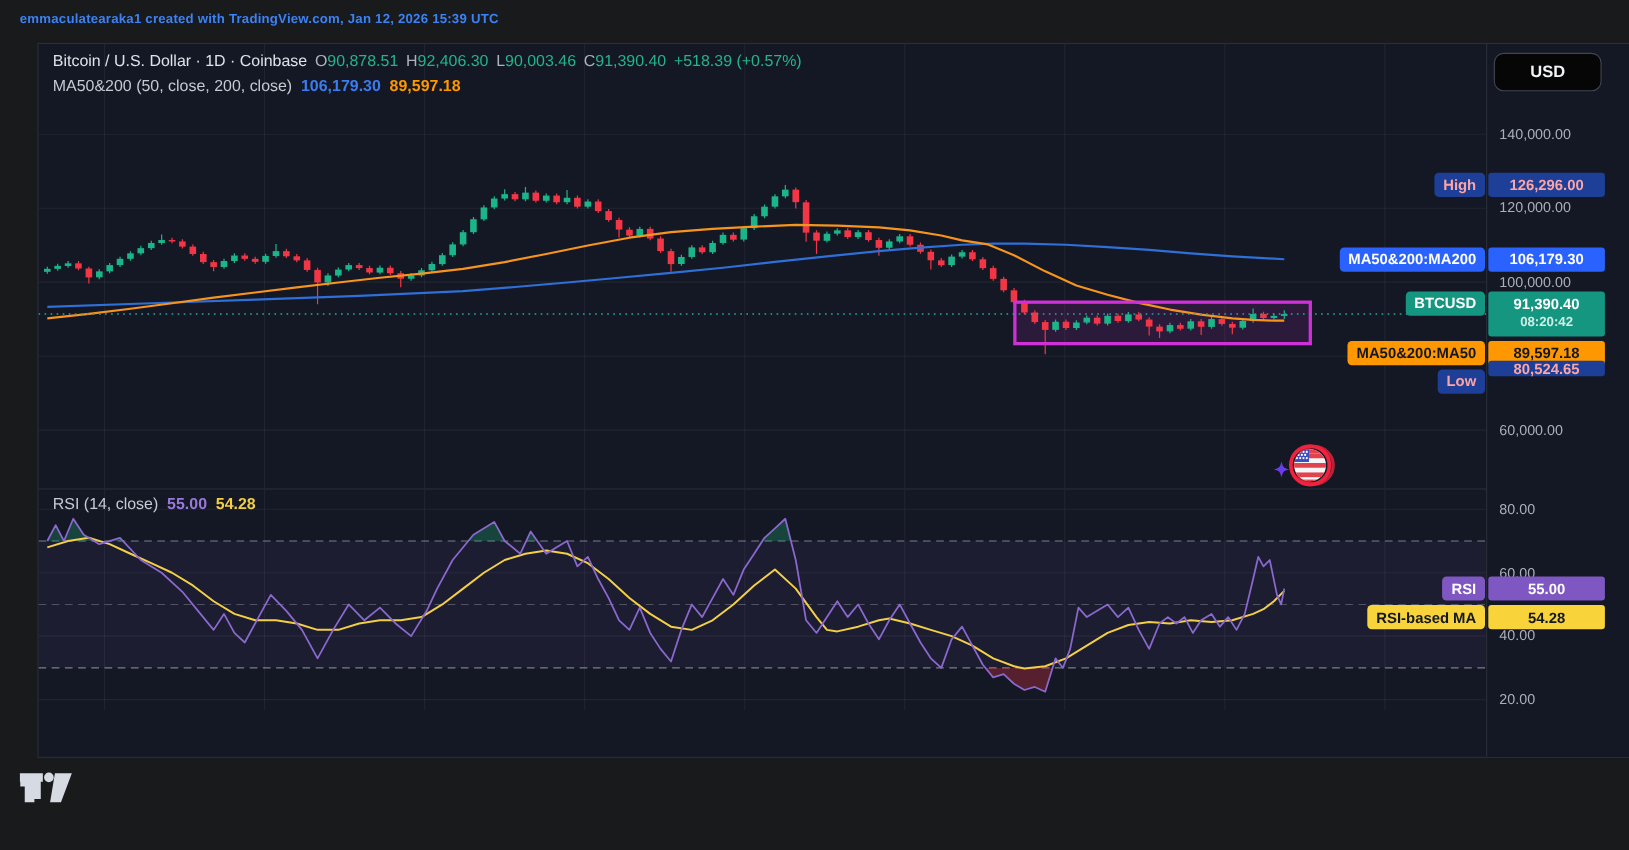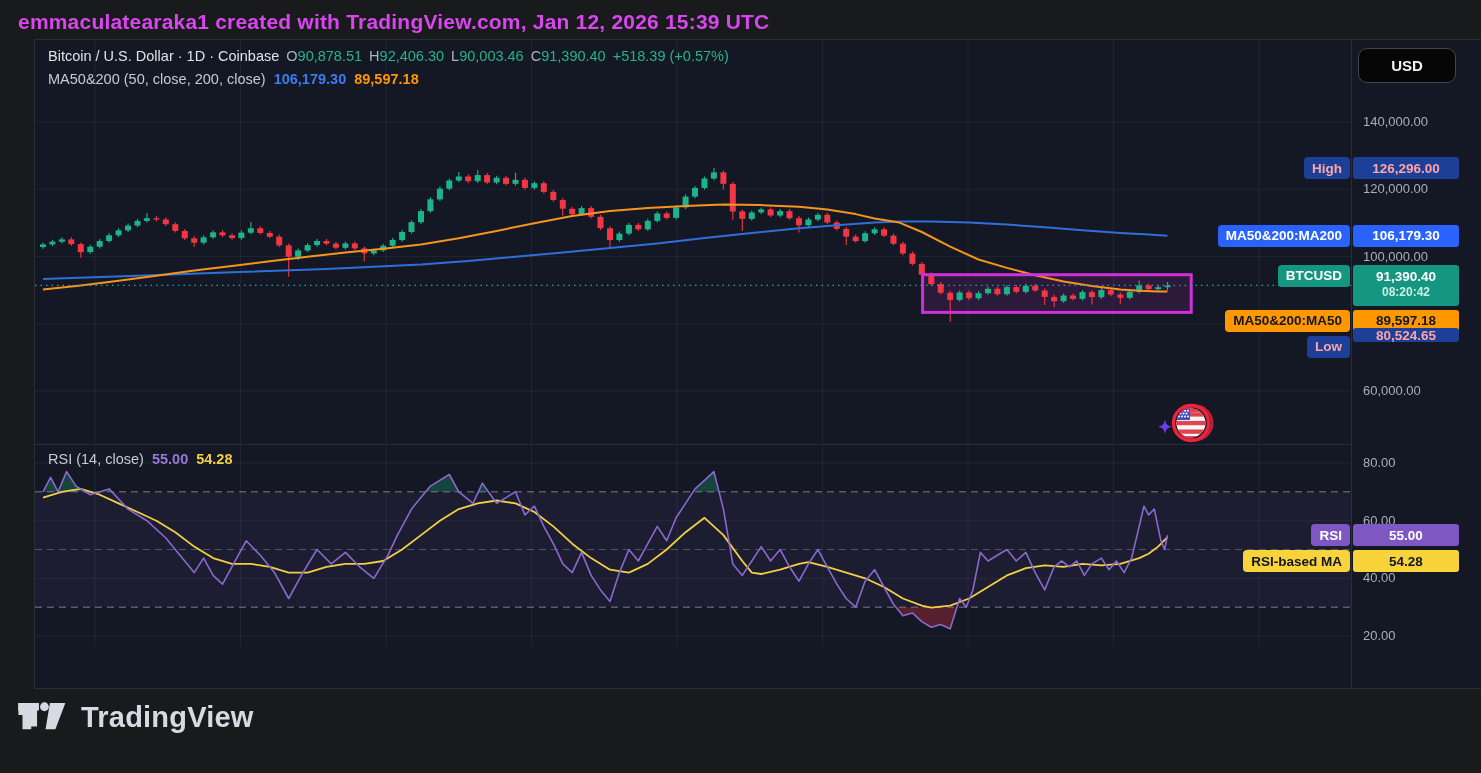--- a/index.html
+++ b/index.html
@@ -1,17 +1,17 @@
 <!DOCTYPE html>
 <html><head>
 <meta charset="utf-8">
 <style>
   html,body{margin:0;padding:0;background:#191a1c;font-family:"Liberation Sans",sans-serif;}
   #app{position:relative;width:1481px;height:773px;background:#191a1c;overflow:hidden;}
-  .watermark{position:absolute;left:18px;top:10px;font-size:21px;font-weight:bold;color:#d946ef;letter-spacing:.2px;}
+  .watermark{position:absolute;left:18px;top:10px;font-size:12px;font-weight:bold;color:#3b82f6;letter-spacing:.2px;}
   #chart{position:absolute;left:35px;top:40px;width:1446px;height:648px;background:#141824;box-shadow:0 0 0 1px #2a2e39;}
   #plot-main{position:absolute;left:0;top:0;width:1317px;height:404px;}
   #plot-rsi{position:absolute;left:0;top:405px;width:1317px;height:201px;}
   .pane-divider{position:absolute;left:0;width:1317px;height:1px;background:#2a2e39;}
   #timeaxis{position:absolute;left:0;top:606px;width:1446px;height:42px;border-top:1px solid #2a2e39;background:#141824;}
   .month-label{position:absolute;top:9px;width:70px;margin-left:-35px;text-align:center;font-size:14px;color:#9fa4af;}
   .month-label.year{color:#e7eaf0;font-weight:bold;}
   #axiscol{position:absolute;top:0;right:0;width:129px;height:648px;border-left:1px solid #2a2e39;background:#141824;overflow:visible;}
   .tick{position:absolute;left:11px;font-size:13px;color:#a9aeb9;white-space:nowrap;}
   .vbox{position:absolute;left:1px;width:106px;border-radius:3px;display:flex;flex-direction:column;align-items:center;justify-content:center;font-weight:bold;font-size:13.5px;z-index:3;}
@@ -436,15 +436,14 @@
     <svg width="52" height="38" viewBox="0 0 90 64">
       <g fill="#d6dae2">
         <path d="M4 6 H56 V58 H36 V26 H4 Z" transform="translate(0,0) scale(0.62) translate(0,20)"></path>
       </g>
       <g fill="#d6dae2" transform="scale(0.95)">
         <path d="M2 8 H40 V22 H26 V56 H10 V22 H2 Z"></path>
         <circle cx="50" cy="15" r="8"></circle>
         <polygon points="60,8 88,8 70,56 52,56"></polygon>
       </g>
     </svg>
-    <span class="brand-text">TradingView</span>
   </div>
 </div>
 
 </body></html>

